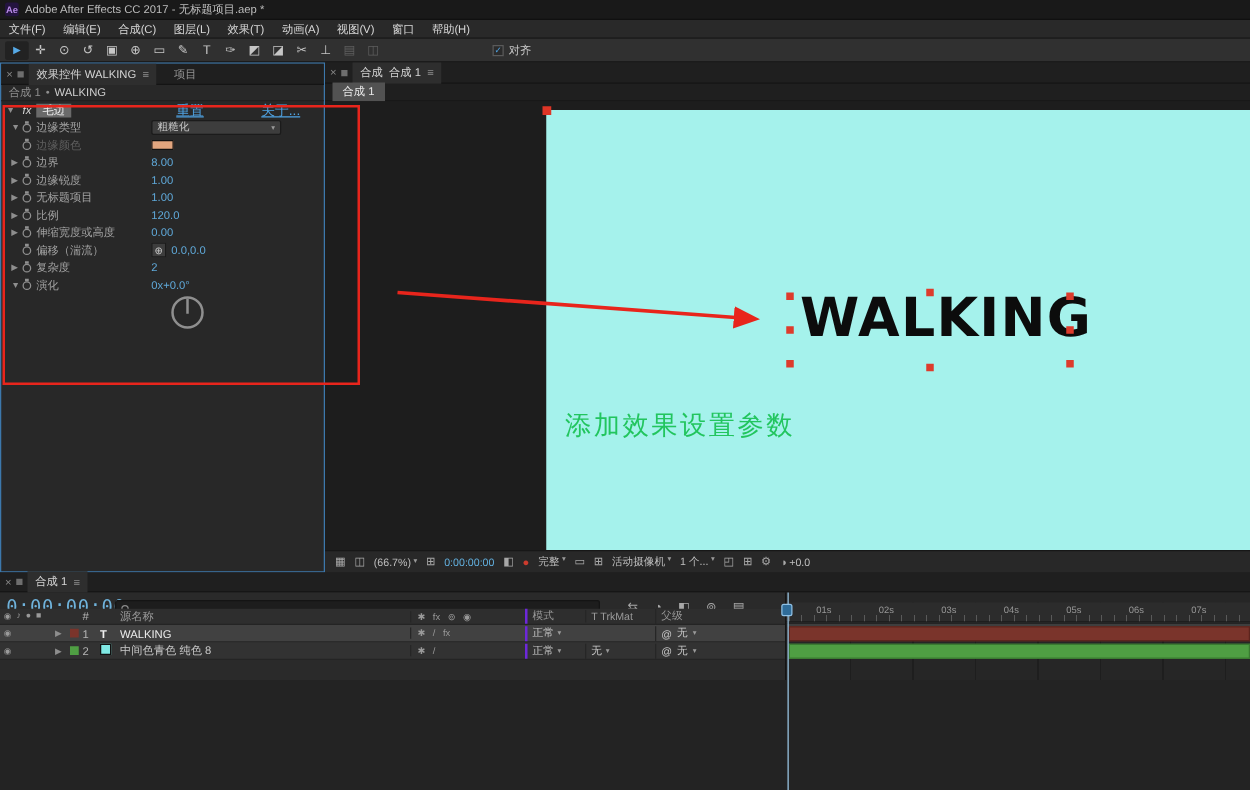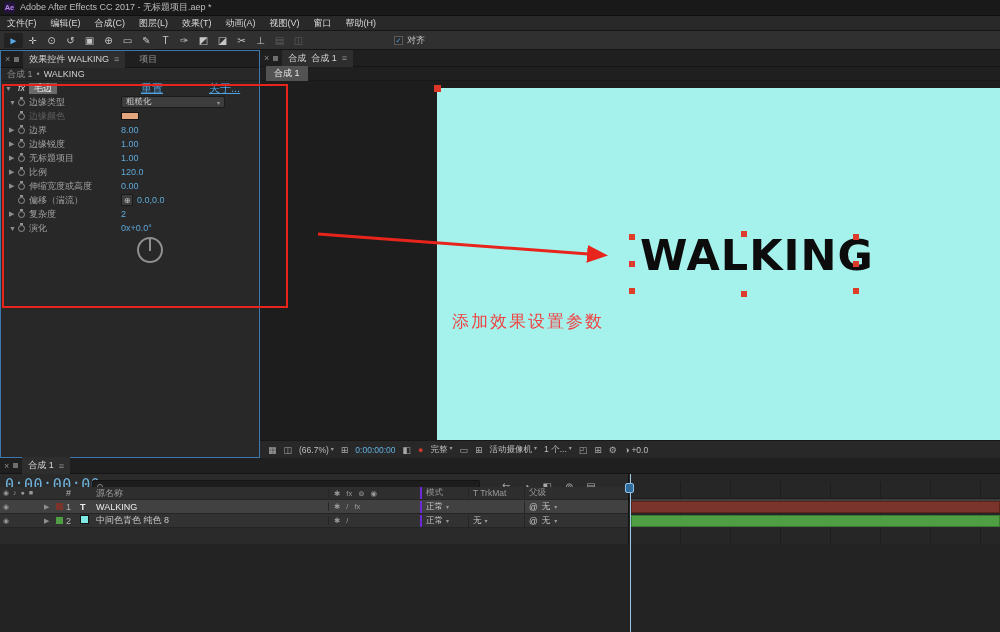--- a/index.html
+++ b/index.html
@@ -102,21 +102,21 @@
 #workarea{position:absolute;left:0;top:24px;width:372px;height:5px;background:#3e3e3e;border:1px solid #1c1c1c}
 #gridlines{position:absolute;left:2px;top:8px;width:370px;height:62px;background:repeating-linear-gradient(90deg,transparent 0 49px,#1e1e1e 49px 50px)}
 .layerbar{position:absolute;left:2px;width:369px;height:12px}
 #bar-0{top:27px;background:#7a342b;border:1px solid #5c241d}
 #bar-1{top:41px;background:#4f9e43;border:1px solid #3a7a31}
 #cti-line{position:absolute;left:630px;top:474px;width:1px;height:158px;background:#9cc7e6;z-index:30}
 #cti-head{position:absolute;left:625px;top:483px;width:9px;height:10px;background:#2f6c99;border:1px solid #8fc1e6;border-radius:2px;z-index:31}
 
 
 #anno-rect{position:absolute;left:2px;top:84px;width:286px;height:224px;border:2px solid #e8251c;z-index:40}
-#anno-text{position:absolute;left:452px;top:310px;font-size:17px;letter-spacing:2px;color:#ef4444;z-index:40}
+#anno-text{position:absolute;left:452px;top:326px;font-size:21px;letter-spacing:2px;color:#22c55e;z-index:40}
 #anno-svg{position:absolute;left:0;top:0;z-index:40;pointer-events:none}
 </style>
 </head>
 <body>
 
 <div id="app">
 
   <div id="titlebar">
     <span class="appicon">Ae</span>
     <span>Adobe After Effects CC 2017 - 无标题项目.aep *</span>
@@ -409,20 +409,30 @@
       </span>
       <span class="c-par">
         <span>@</span>
         <span>无</span>
         <span class="chev">▾</span>
       </span>
     </div>
 
     <div id="tl-right">
       <div id="gridlines"></div>
+      <div id="tl-ruler">
+        <span class="rlabel" style="left:24px">01s</span>
+        <span class="rlabel" style="left:74px">02s</span>
+        <span class="rlabel" style="left:124px">03s</span>
+        <span class="rlabel" style="left:174px">04s</span>
+        <span class="rlabel" style="left:224px">05s</span>
+        <span class="rlabel" style="left:274px">06s</span>
+        <span class="rlabel" style="left:324px">07s</span>
+        <span id="tl-ticks"></span>
+      </div>
       <div id="workarea"></div>
       <div id="bar-0" class="layerbar"></div>
       <div id="bar-1" class="layerbar"></div>
     </div>
   </div>
 
   <div id="cti-line"></div>
   <div id="cti-head"></div>
 
   <div id="anno-rect"></div>

